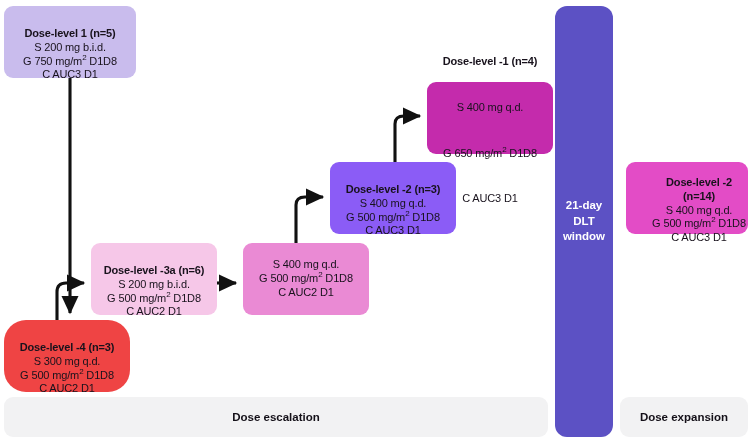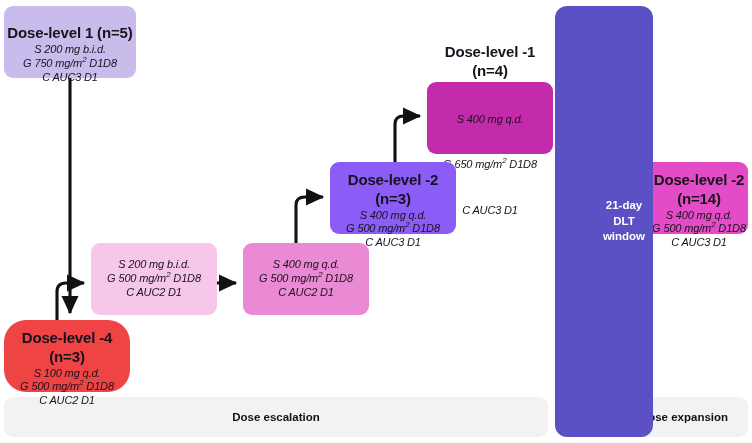--- a/index.html
+++ b/index.html
@@ -6,37 +6,37 @@
   body{width:752px;height:443px;position:relative;overflow:hidden;
        font-family:"Liberation Sans", sans-serif;
        -webkit-font-smoothing:antialiased;}
 
   #canvas{position:absolute;left:0;top:0;width:752px;height:443px;}
 
   .node{position:absolute;box-sizing:border-box;border-radius:9px;
         display:flex;flex-direction:column;align-items:center;
         justify-content:center;text-align:center;color:#18121c;
         line-height:1.26;z-index:3;}
-  .node .ttl{font-weight:bold;font-size:15px;letter-spacing:-0.15px;margin-top:25px;}
-  .node .ln{font-size:11px;letter-spacing:-0.15px;font-style:italic;}
+  .node .ttl{font-weight:bold;font-size:11px;letter-spacing:-0.15px;margin-top:25px;}
+  .node .ln{font-size:11px;letter-spacing:-0.15px;}
 
   
   #n-dl1   {left:4px;   top:6px;   width:132px; height:72px;}
   #n-dlm1  {left:427px; top:82px;  width:126px; height:72px;gap:32px;}
   #n-dlm2  {left:330px; top:162px; width:126px; height:72px;}
   #n-dlm3b {left:243px; top:243px; width:126px; height:72px;}
   #n-dlm3a {left:91px;  top:243px; width:126px; height:72px;}
   #n-dlm4  {left:4px;   top:320px; width:126px; height:72px;}
   #n-exp   {left:626px; top:162px; width:122px; height:72px;padding-left:24px;}
 
   
   #dlt{position:absolute;left:555px;top:6px;width:58px;height:431px;
        border-radius:12px;display:flex;align-items:center;
        justify-content:center;text-align:center;color:#ffffff;
-       font-weight:bold;font-size:11.5px;line-height:1.34;z-index:4;padding-left:40px;}
+       font-weight:bold;font-size:11.5px;line-height:1.34;z-index:4;}
 
   
   .phase{position:absolute;height:40px;border-radius:9px;
          display:flex;align-items:center;justify-content:center;
          font-weight:bold;font-size:11.5px;color:#141018;z-index:2;}
   #ph-esc{left:4px;  top:397px; width:544px;}
   #ph-exp{left:620px;top:397px; width:128px;}
 
   svg#wires{position:absolute;left:0;top:0;width:752px;height:443px;
             z-index:1;pointer-events:none;}
@@ -103,28 +103,29 @@
     <div class="ln">C AUC3 D1</div>
   </div>
 
   <div class="node" id="n-dlm3b" style="background: rgb(234, 138, 212);">
     <div class="ln">S 400 mg q.d.</div>
     <div class="ln">G 500 mg/m<sup>2</sup> D1D8</div>
     <div class="ln">C AUC2 D1</div>
   </div>
 
   <div class="node" id="n-dlm3a" style="background: rgb(246, 199, 232);">
+    <div class="ttl">Dose-level -3a (n=6)</div>
     <div class="ln">S 200 mg b.i.d.</div>
     <div class="ln">G 500 mg/m<sup>2</sup> D1D8</div>
     <div class="ln">C AUC2 D1</div>
   </div>
 
   <div class="node" id="n-dlm4" style="background: #ef4444; border-radius: 22px;">
     <div class="ttl">Dose-level -4 (n=3)</div>
-    <div class="ln">S 100 mg q.d.</div>
+    <div class="ln">S 300 mg q.d.</div>
     <div class="ln">G 500 mg/m<sup>2</sup> D1D8</div>
     <div class="ln">C AUC2 D1</div>
   </div>
 
   <div class="node" id="n-exp" style="background: rgb(227, 76, 198);">
     <div class="ttl">Dose-level -2 (n=14)</div>
     <div class="ln">S 400 mg q.d.</div>
     <div class="ln">G 500 mg/m<sup>2</sup> D1D8</div>
     <div class="ln">C AUC3 D1</div>
   </div>

